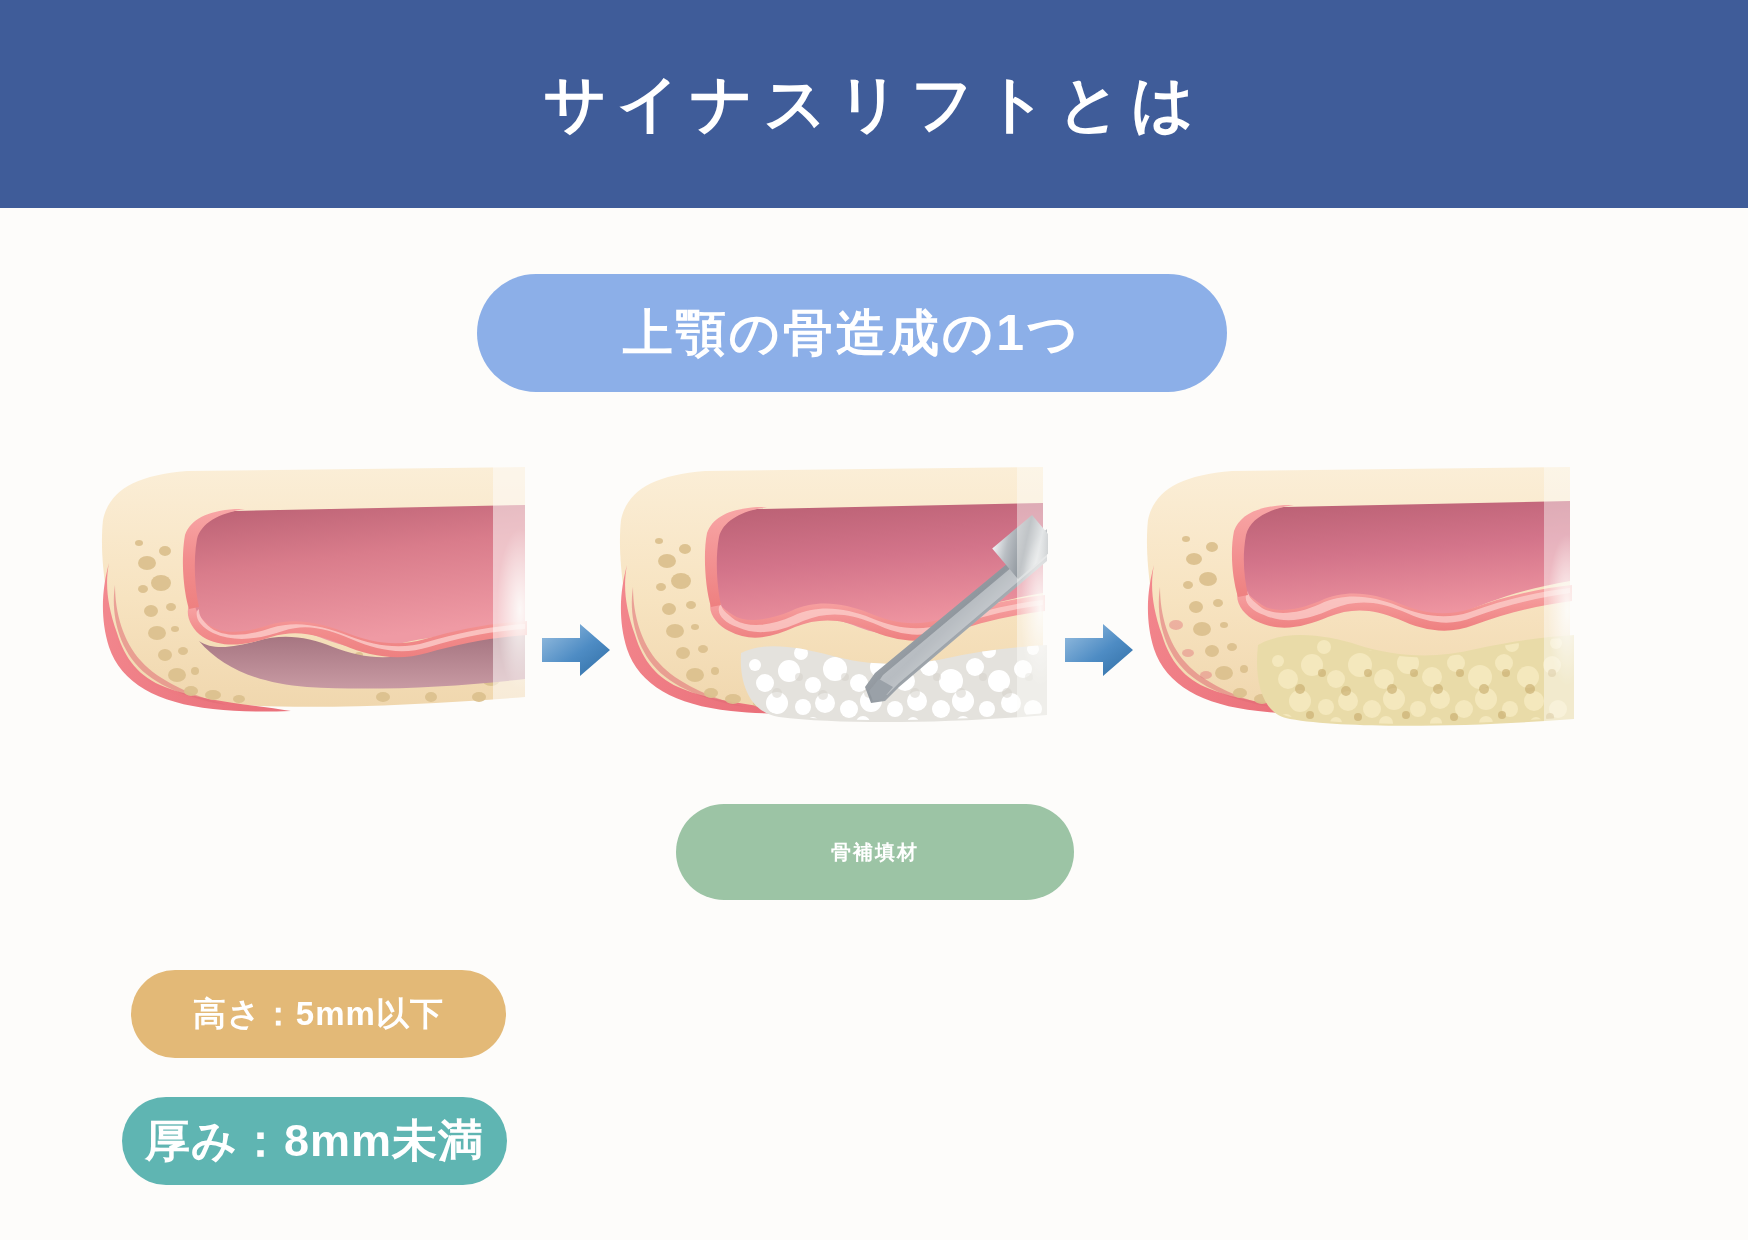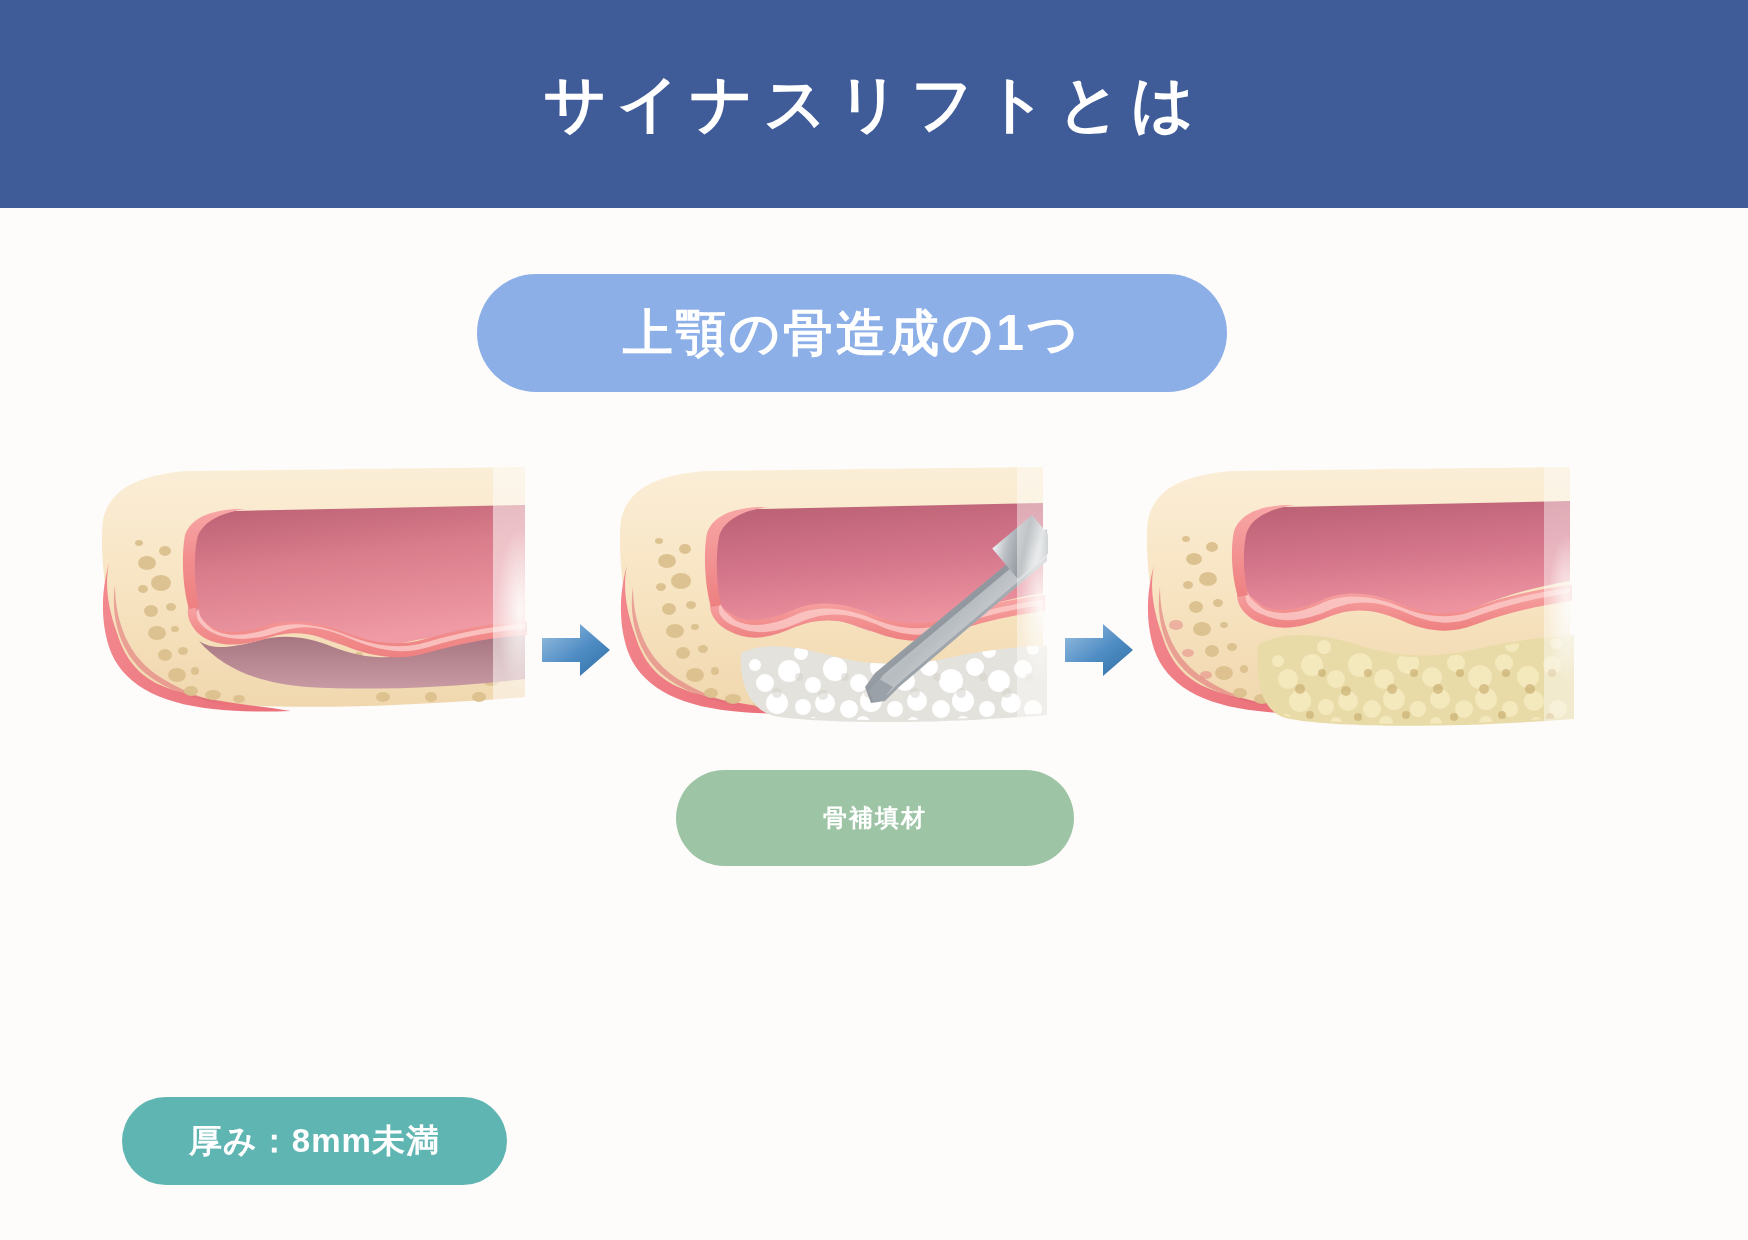--- a/index.html
+++ b/index.html
@@ -36,42 +36,42 @@
   }
   .pill-subtitle {
     left: 477px; top: 274px;
     width: 750px; height: 118px;
     background: #8cafe8;
     border-radius: 59px;
     font-size: 50px;
     letter-spacing: 3px;
   }
   .pill-graft {
-    left: 676px; top: 770px;
+    left: 676px; top: 804px;
     width: 398px; height: 96px;
     background: #9cc4a5;
     border-radius: 48px;
-    font-size: 24px;
+    font-size: 20px;
     letter-spacing: 2px;
     justify-content: center;
   }
   .pill-height {
     left: 131px; top: 970px;
     width: 375px; height: 88px;
     background: #e3b977;
     border-radius: 44px;
     font-size: 33px;
     letter-spacing: 1px;
   }
   .pill-thickness {
     left: 122px; top: 1097px;
     width: 385px; height: 88px;
     background: #5fb5b2;
     border-radius: 44px;
-    font-size: 33px;
+    font-size: 45px;
     letter-spacing: 1px;
   }
 
   
   .panel { position: absolute; top: 465px; width: 435px; height: 290px; }
   #panel-1 { left: 95px; }
   #panel-2 { left: 613px; }
   #panel-3 { left: 1140px; }
 
   
@@ -539,17 +539,20 @@
 
       <rect x="358" y="0" width="77" height="290" fill="url(#fade3)"></rect>
       <rect x="404" y="0" width="31" height="290" fill="#fdfcfa" opacity="0.45"></rect>
     </svg>
   </div>
 
   <div class="pill pill-graft">
     <span>骨補填材</span>
   </div>
 
+  <div class="pill pill-height">
+    <span>高さ：5mm以下</span>
+  </div>
   <div class="pill pill-thickness">
     <span>厚み：8mm未満</span>
   </div>
 
 </div>
 
 </body></html>

